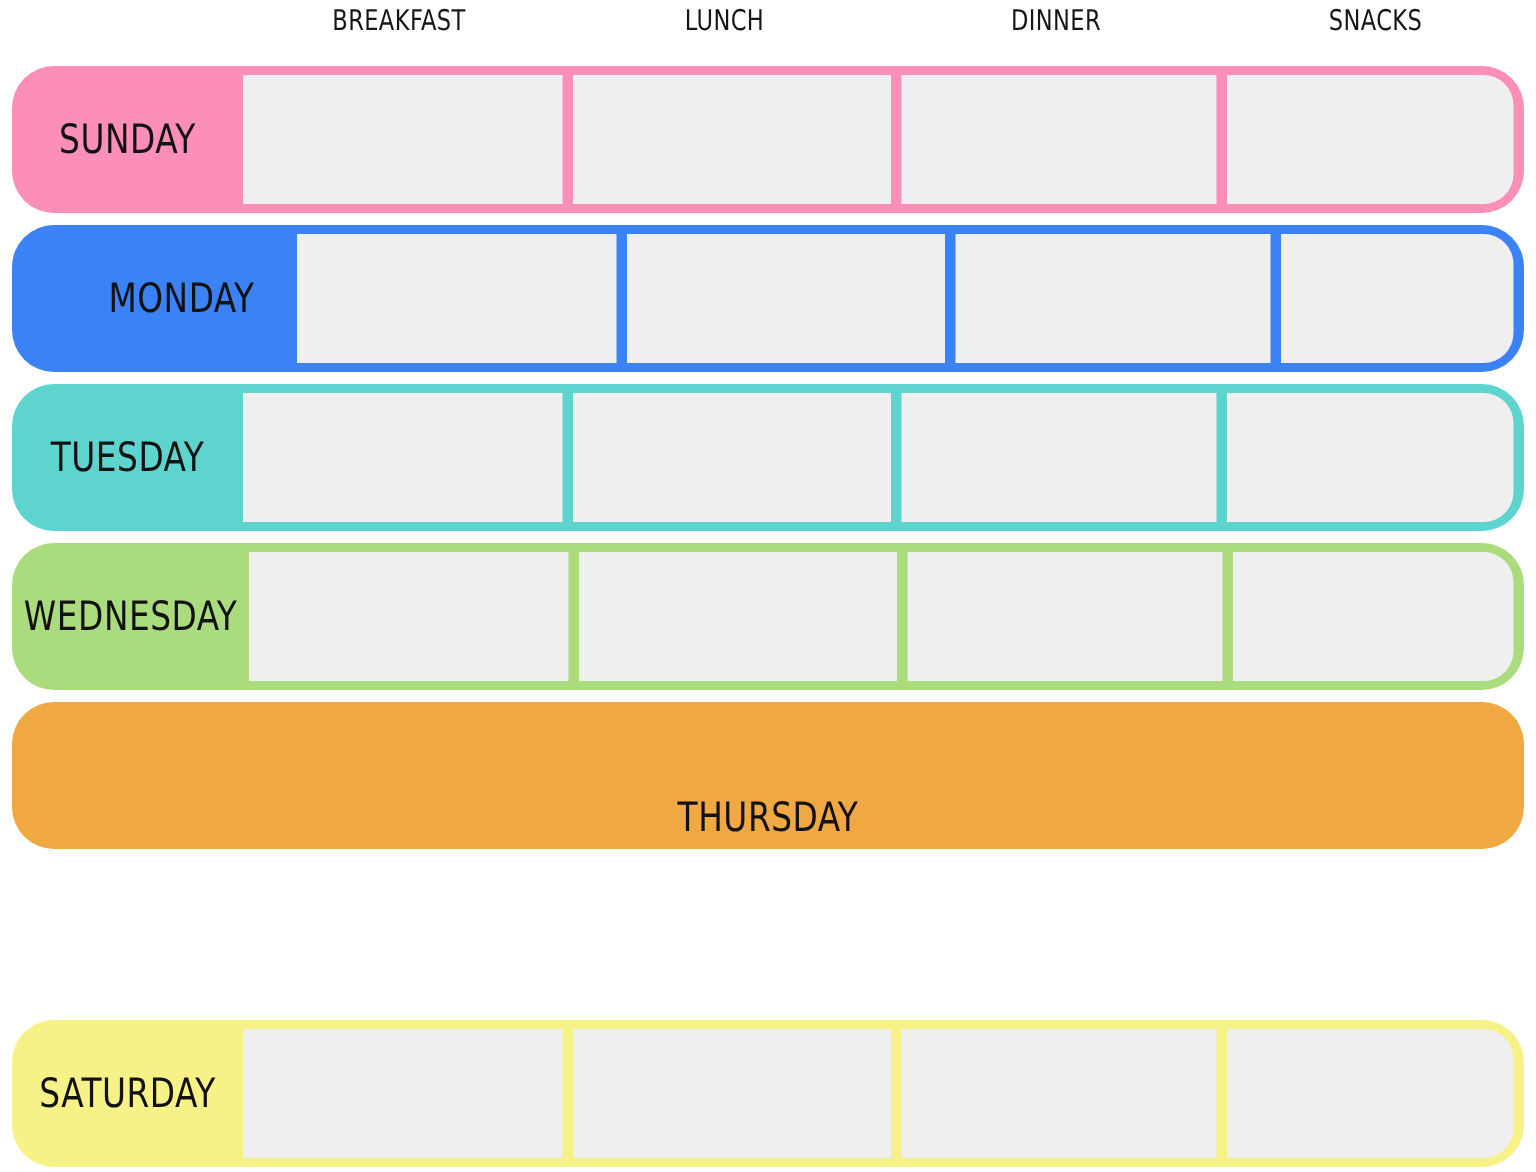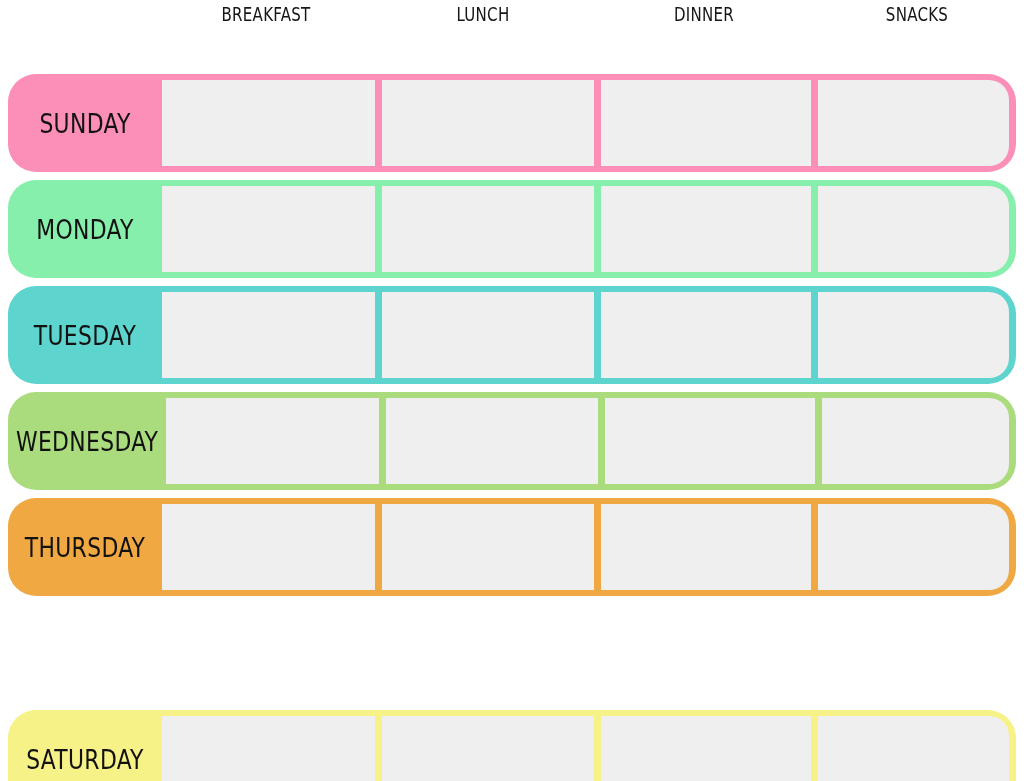--- a/index.html
+++ b/index.html
@@ -77,21 +77,20 @@
     letter-spacing: 0.3px;
     transform: scaleX(0.88);
     white-space: nowrap;
   }
 
   
   .rows {
     position: relative;
     width: 1024px;
     height: 585px;
-    margin-top: 30px;
   }
 
   .row {
     position: absolute;
     left: 8px;
     width: 1008px;
     height: 98px;
     border-radius: 28px;
     display: flex;
     align-items: stretch;
@@ -148,21 +147,21 @@
   <div class="rows">
       <div class="row" style="top: 0px; background: rgb(251, 143, 184);">
         <div class="day-label">SUNDAY</div>
         <div class="cells">
           <div class="cell c-breakfast"></div>
           <div class="cell c-lunch"></div>
           <div class="cell c-dinner"></div>
           <div class="cell c-snacks"></div>
         </div>
       </div>
-      <div class="row" style="top: 106px; background: #86efac;">
+      <div class="row" style="top: 106px; background: #3b82f6; padding-left: 36px;">
         <div class="day-label">MONDAY</div>
         <div class="cells">
           <div class="cell c-breakfast"></div>
           <div class="cell c-lunch"></div>
           <div class="cell c-dinner"></div>
           <div class="cell c-snacks"></div>
         </div>
       </div>
       <div class="row" style="top: 318px; background: rgb(170, 219, 125);">
         <div class="day-label">WEDNESDAY</div>
@@ -175,21 +174,21 @@
       </div>
       <div class="row" style="top: 212px; background: rgb(94, 212, 207);">
         <div class="day-label">TUESDAY</div>
         <div class="cells">
           <div class="cell c-breakfast"></div>
           <div class="cell c-lunch"></div>
           <div class="cell c-dinner"></div>
           <div class="cell c-snacks"></div>
         </div>
       </div>
-      <div class="row" style="top: 424px; background: rgb(240, 169, 66);">
+      <div class="row" style="top: 424px; background: rgb(240, 169, 66); flex-direction: column;">
         <div class="day-label">THURSDAY</div>
         <div class="cells">
           <div class="cell c-breakfast"></div>
           <div class="cell c-lunch"></div>
           <div class="cell c-dinner"></div>
           <div class="cell c-snacks"></div>
         </div>
       </div>
       <div class="row" style="top: 636px; background: rgb(247, 242, 135);">
         <div class="day-label">SATURDAY</div>

